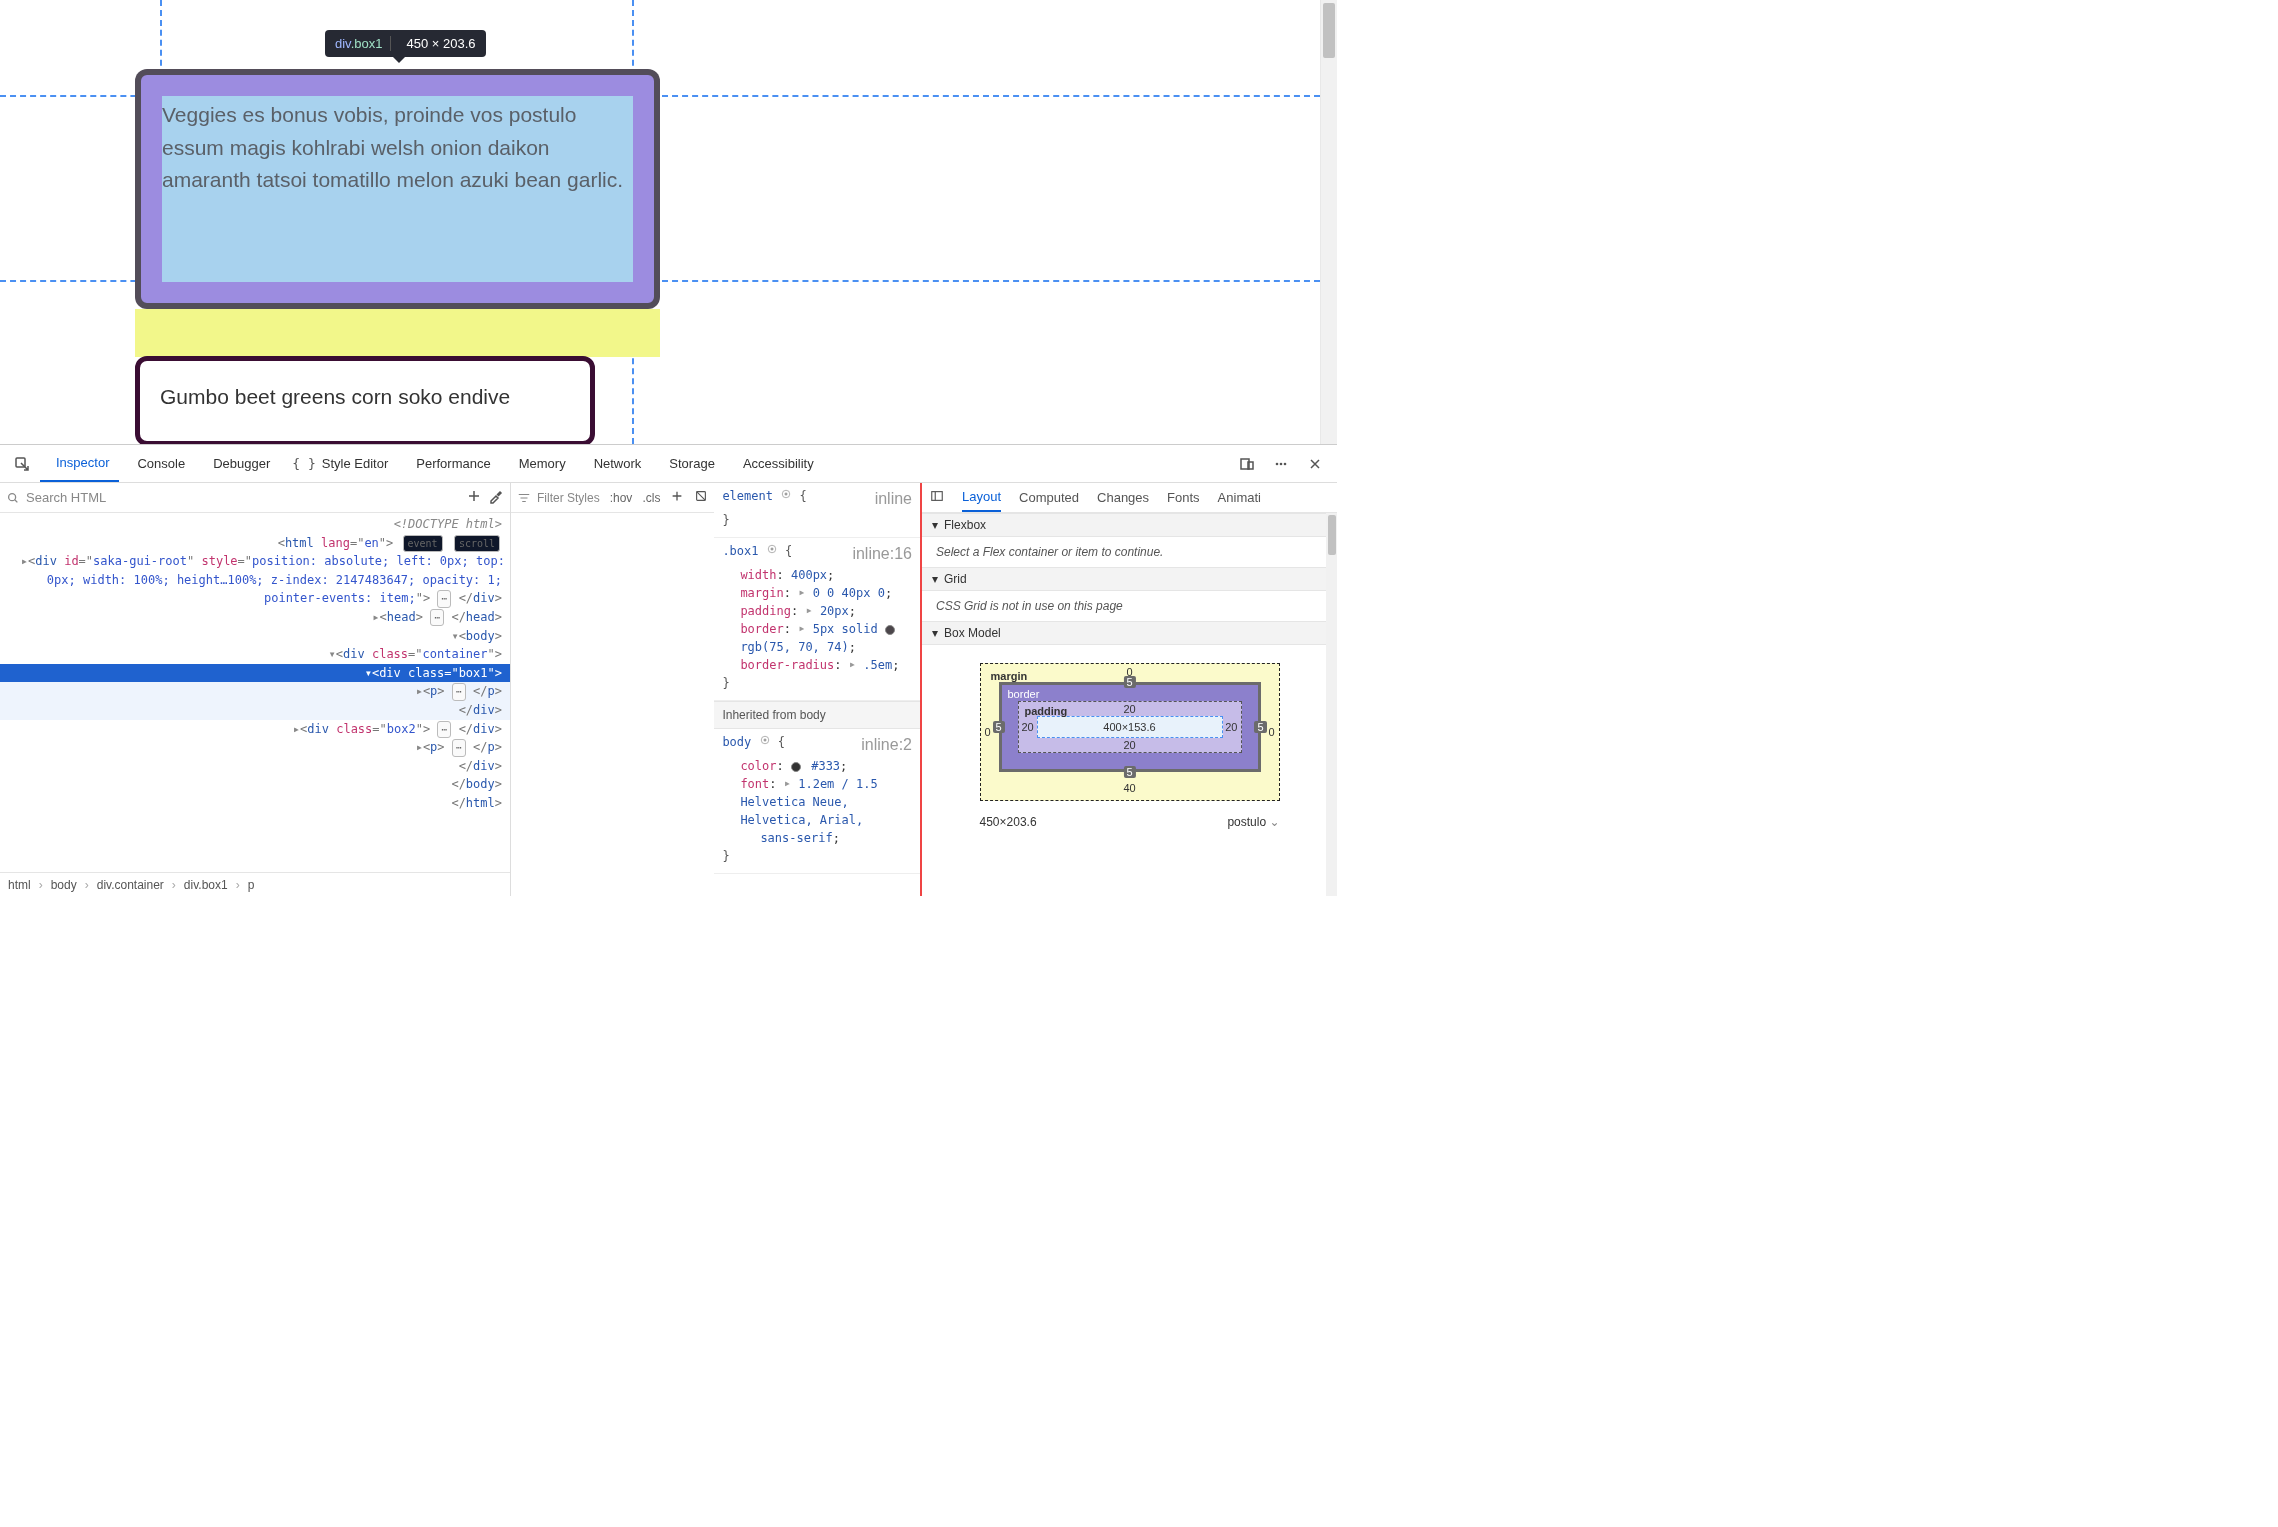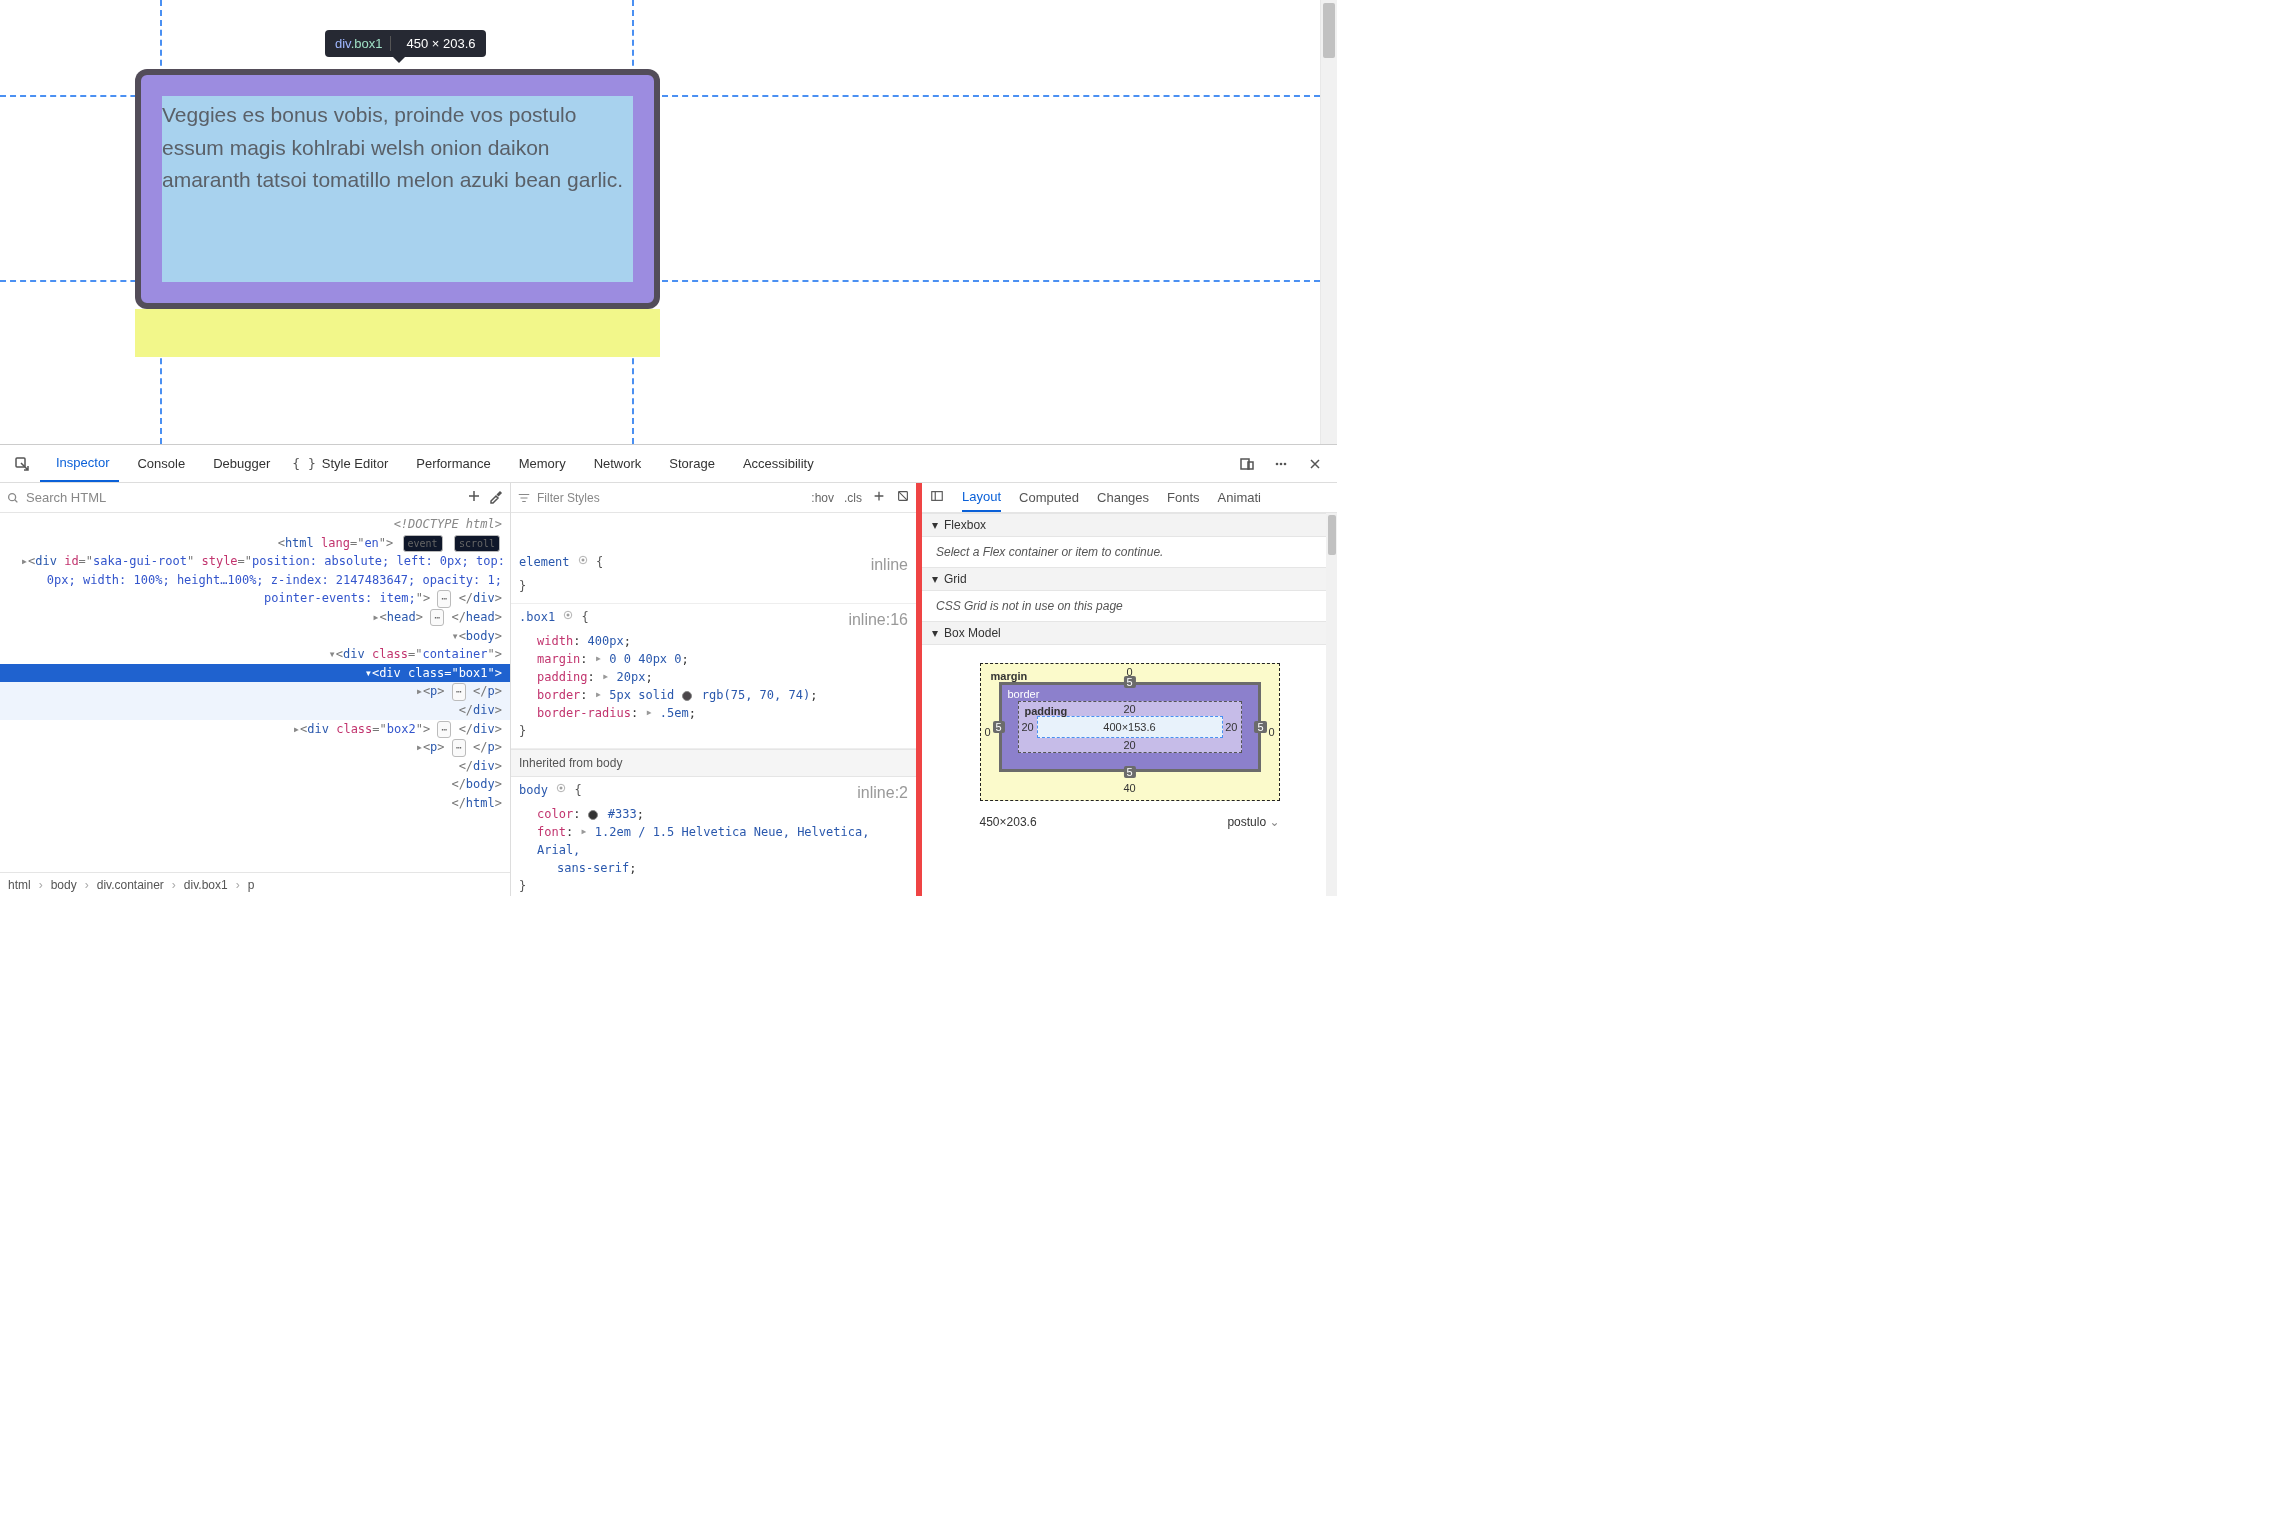--- a/index.html
+++ b/index.html
@@ -60,21 +60,21 @@
 .punct { color:#777; }
 .doctype { color:#888; font-style: italic; }
 .badge { display:inline-block; border:1px solid #bbb; border-radius:3px; padding:0 4px; font-size:10px; color:#666; background:#0f172a; margin:0 2px; }
 .ellipsis { display:inline-block; border:1px solid #bbb; border-radius:3px; padding:0 3px; font-size:10px; color:#666; background:#fafafa; }
 
 .breadcrumbs { height: 24px; border-top:1px solid #e5e5e5; display:flex; align-items:center; font-size:12px; color:#555; padding:0 4px; gap:4px; }
 .breadcrumbs .crumb { padding:0 4px; color:#555; }
 .breadcrumbs .sep { color:#aaa; }
 
 
-.rules-panel { width: 411px; border-right:6px solid #ef4444; display:flex; flex-direction:column; min-height:0;gap:36px; }
+.rules-panel { width: 411px; border-right:2px solid #ef4444; display:flex; flex-direction:row; min-height:0; }
 .rules-toolbar { height:30px; display:flex; align-items:center; border-bottom:1px solid #e5e5e5; padding:0 6px; gap:10px; font-size:12px; color:#666; }
 .rules-toolbar .filter { flex:1; display:flex; align-items:center; gap:6px; color:#888; }
 .rules-body { flex:1; overflow:auto; font-family: Menlo, Consolas, monospace; font-size:12px; line-height:1.5; }
 .rule-block { padding: 4px 8px 8px 8px; border-bottom:1px solid #eee; }
 .rule-header { display:flex; justify-content:space-between; color:#333; }
 .rule-header .src { color:#999; font-family: -apple-system, "Segoe UI", sans-serif; font-size:16px; }
 .selector { color:#2a58ad; }
 .brace { color:#555; }
 .decl { padding-left: 18px; }
 .propn { color:#c2346e; }
@@ -127,20 +127,23 @@
       <div class="box1-content"></div>
       <div class="box1-margin"></div>
       <div class="box1-text">Veggies es bonus vobis, proinde vos postulo essum magis kohlrabi welsh onion daikon amaranth tatsoi tomatillo melon azuki bean garlic.</div>
     </div>
 
     <div class="element-tooltip">
       <span><span class="tag">div</span><span class="cls">.box1</span></span>
       <span class="dim">450 × 203.6</span>
     </div>
 
+    <div class="box2-preview">
+      <p>Gumbo beet greens corn soko endive</p>
+    </div>
 
     <div class="scrollbar-v">
         <div class="thumb"></div>
       </div>
   </div>
 
   <div class="devtools">
 
     <div class="tabbar">
       <div class="iconbtn">

